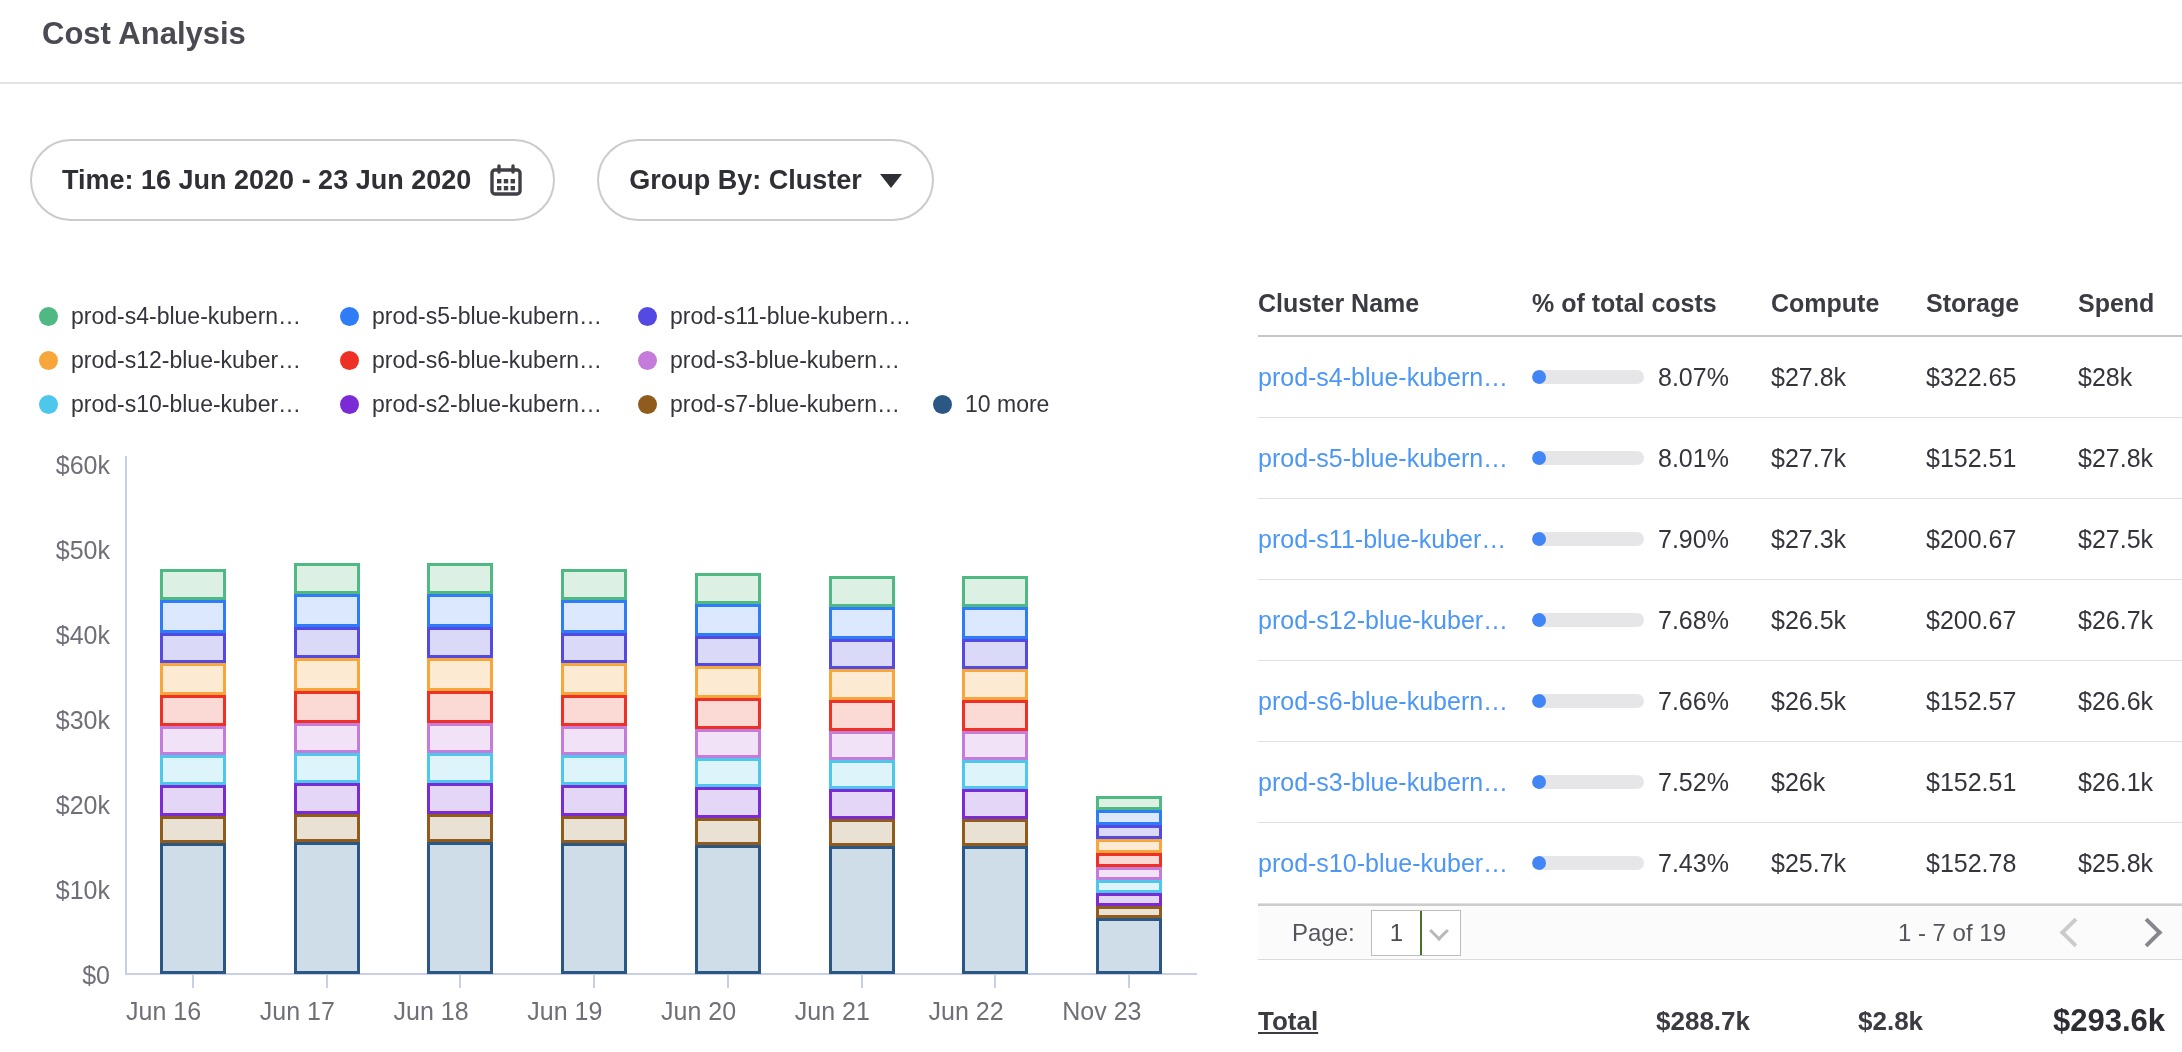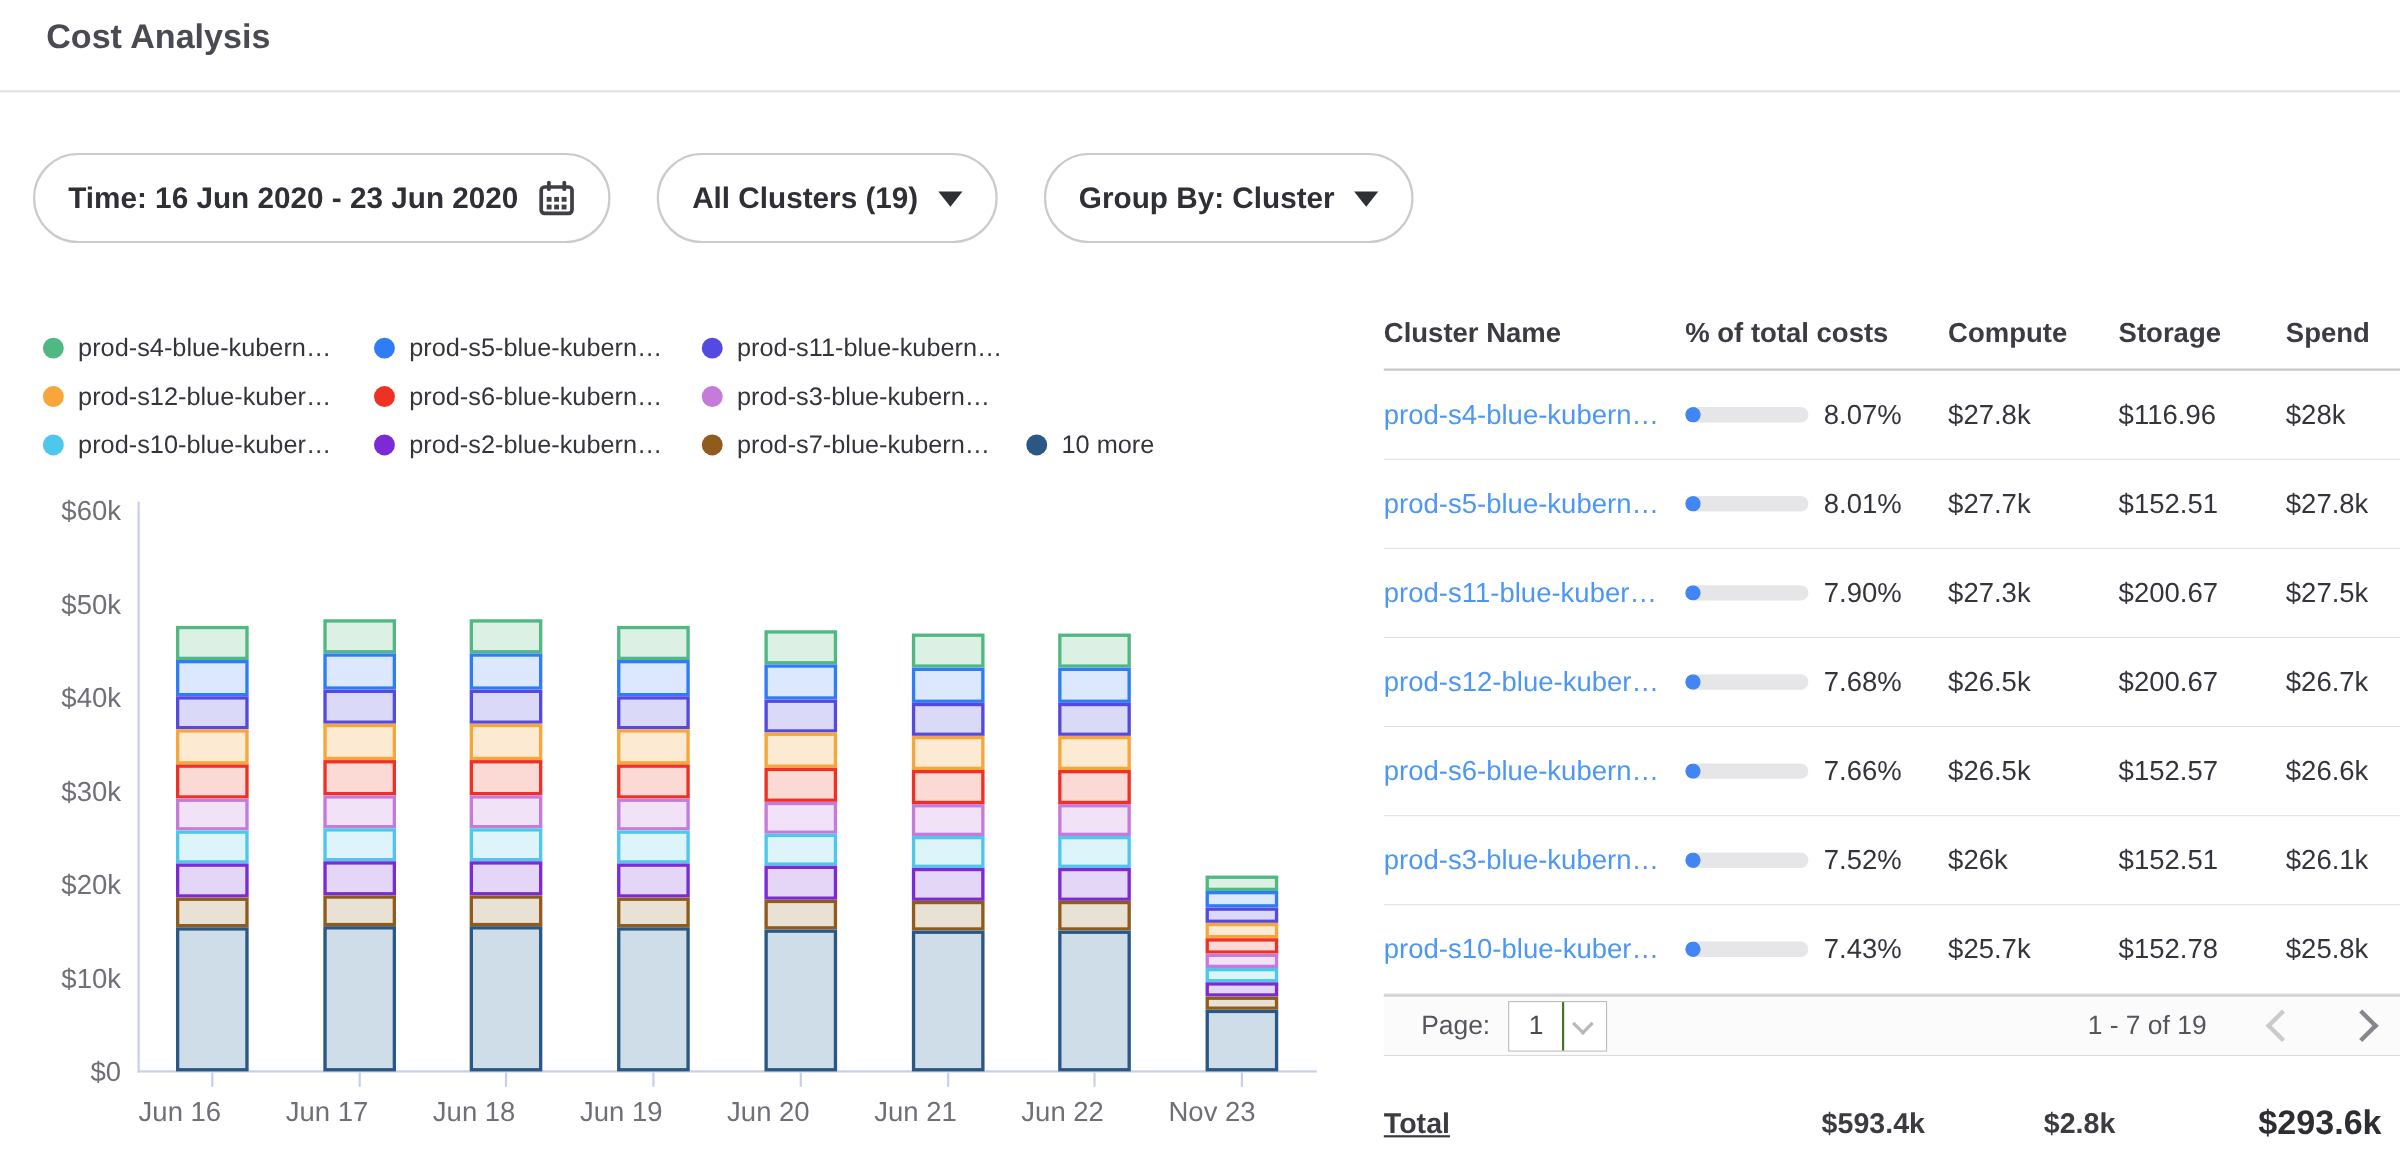--- a/index.html
+++ b/index.html
@@ -93,24 +93,20 @@
           <rect x="8" y="16" width="4.4" height="4.4"></rect>
             <rect x="14.8" y="16" width="4.4" height="4.4"></rect>
             <rect x="21.6" y="16" width="4.4" height="4.4"></rect>
           <rect x="8" y="23" width="4.4" height="4.4"></rect>
             <rect x="14.8" y="23" width="4.4" height="4.4"></rect>
             <rect x="21.6" y="23" width="4.4" height="4.4"></rect>
         </g>
       </svg>
     </div>
     <div class="pill">
-      <span>All Clusters (19)</span>
-      <span class="caret-down"></span>
-    </div>
-    <div class="pill">
       <span>Group By: Cluster</span>
       <span class="caret-down"></span>
     </div>
   </div>
 
   <div class="legend" id="legend">
       <div class="legend-item">
         <div class="legend-dot" style="background: rgb(80, 184, 131);"></div>
         <div class="legend-label">prod-s4-blue-kubern…</div>
       </div>
@@ -328,21 +324,21 @@
     <div id="tbody">
         <div class="t-grid t-row">
           <div class="cell cluster-link">prod-s4-blue-kubern…</div>
           <div class="pct-cell">
             <div class="pct-track">
               <div class="pct-fill" style="width: 14px;"></div>
             </div>
             <div>8.07%</div>
           </div>
           <div class="cell">$27.8k</div>
-          <div class="cell">$116.96</div>
+          <div class="cell">$322.65</div>
           <div class="cell">$28k</div>
         </div>
         <div class="t-grid t-row">
           <div class="cell cluster-link">prod-s5-blue-kubern…</div>
           <div class="pct-cell">
             <div class="pct-track">
               <div class="pct-fill" style="width: 14px;"></div>
             </div>
             <div>8.01%</div>
           </div>
@@ -419,19 +415,19 @@
         <span class="page-select-divider"></span>
         <span class="chev-sm"></span>
       </div>
       <span class="range">1 - 7 of 19</span>
       <span class="chev chev-left"></span>
       <span class="chev chev-right"></span>
     </div>
 
     <div class="total-row">
       <span class="tr-label">Total</span>
-      <span class="tr-compute">$593.4k</span>
+      <span class="tr-compute">$288.7k</span>
       <span class="tr-storage">$2.8k</span>
       <span class="tr-spend">$293.6k</span>
     </div>
   </div>
 
 </div>
 
 </body></html>

